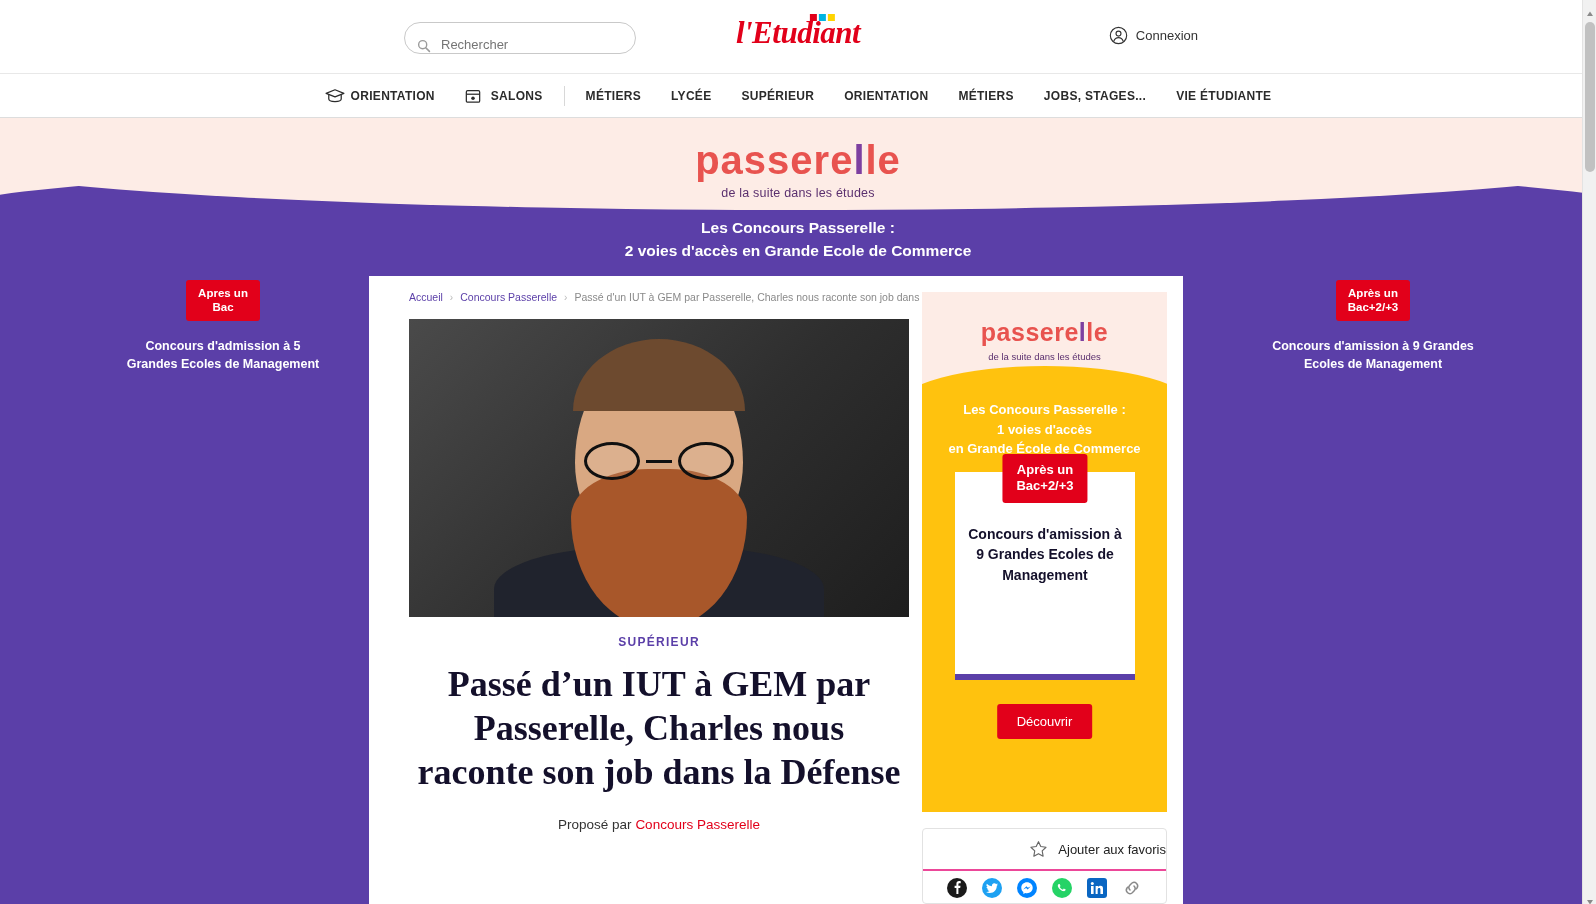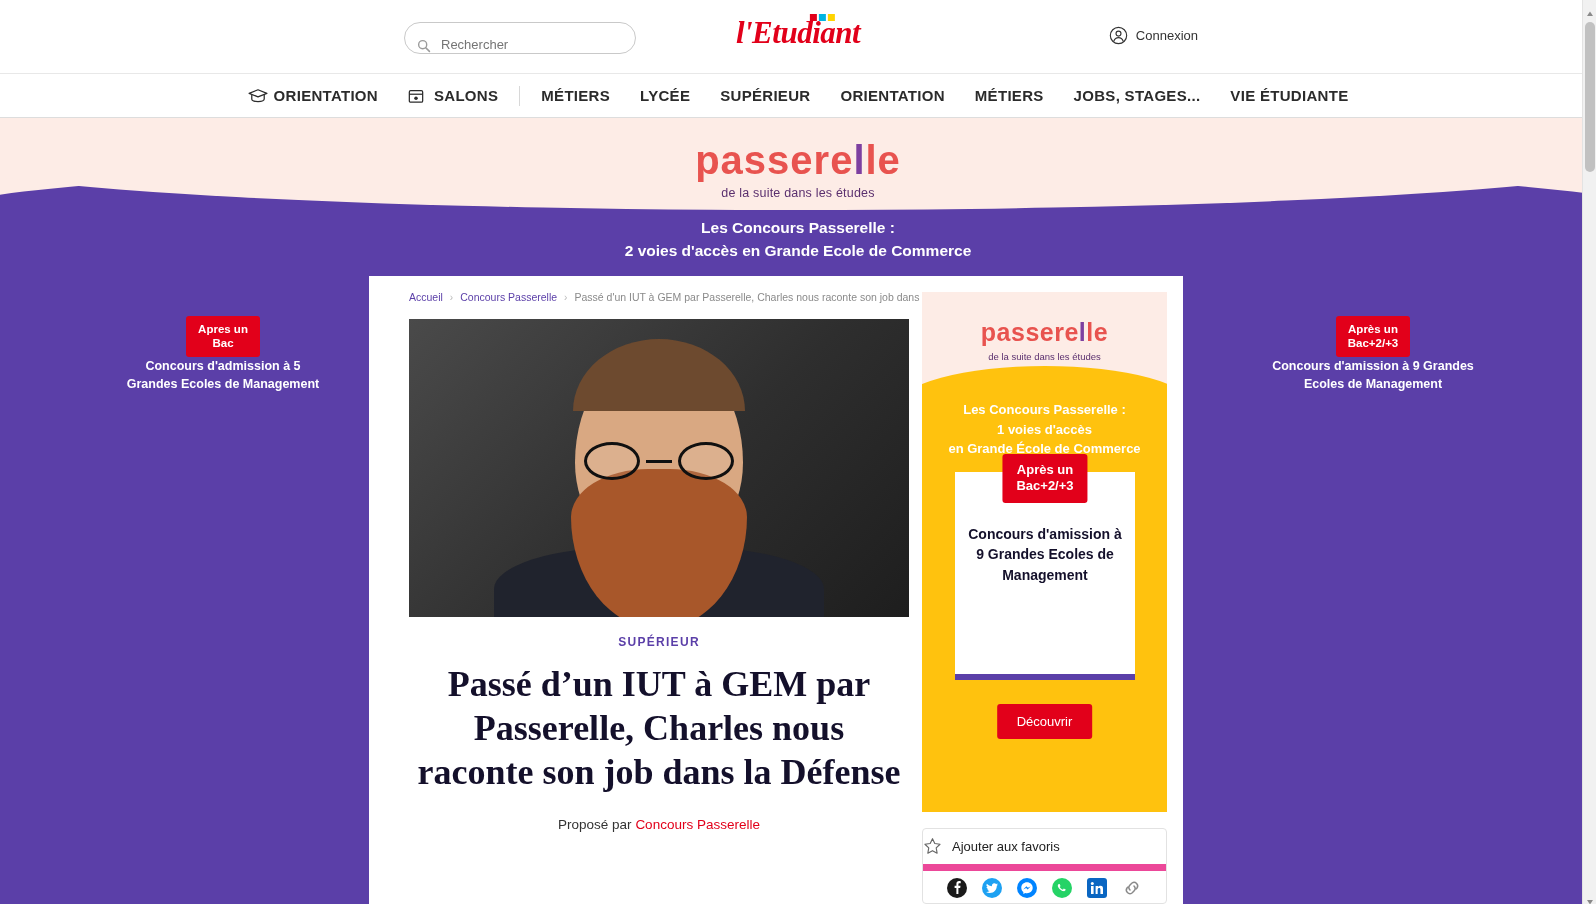--- a/index.html
+++ b/index.html
@@ -76,21 +76,21 @@
   .nav {
     position: relative;
     height: 44px;
     background: #fff;
     border-bottom: 1px solid #ddd;
     display: flex; align-items: center; justify-content: center;
     gap: 0px;
   }
   .nav-inner { display: flex; align-items: center; }
   .nav-item {
-    font-size: 15px;
+    font-size: 12px;
     font-weight: bold;
     color: #2b2b2b;
     letter-spacing: .3px;
     padding: 0 15px;
     height: 44px;
     display: flex; align-items: center;
     white-space: nowrap;
     cursor: pointer;
   }
   .nav-item.with-icon { gap: 8px; }
@@ -176,24 +176,23 @@
   .rail.right { right: 120px; }
   .rail-badge {
     display: inline-block;
     background: #e2001a;
     color: #fff;
     font-weight: bold;
     font-size: 11.5px;
     line-height: 1.25;
     padding: 6px 12px;
     border-radius: 3px;
-    margin-top: 36px;
   }
   .rail-text {
-    margin-top: 0;
+    margin-top: 16px;
     font-weight: bold;
     font-size: 12.5px;
     line-height: 1.45;
     color: #ffffff;
   }
 
   .article {
     position: absolute;
     left: 369px; top: 0;
     width: 814px; height: 628px;
@@ -364,24 +363,24 @@
   .favbox {
     position: absolute;
     left: 553px; top: 552px;
     width: 245px; height: 76px;
     background: #fff;
     border: 1px solid #e2e2e2;
     border-radius: 4px;
   }
   .fav-row {
     height: 42px;
-    display: flex; align-items: center; justify-content: flex-start;
+    display: flex; align-items: center; justify-content: flex-end;
     gap: 10px;
     font-size: 13px; color: #222;
-    border-bottom: 7px solid #ec4899;
+    border-bottom: 2px solid #ec4899;
     cursor: pointer;
   }
   .star-icon { width: 19px; height: 19px; }
   .share-row {
     height: 33px;
     display: flex; align-items: center; justify-content: space-around;
     padding: 0 16px;
   }
   .sh { width: 22px; height: 22px; border-radius: 50%; display:flex; align-items:center; justify-content:center; cursor: pointer; }
   .sh svg { width: 22px; height: 22px; display:block; }

